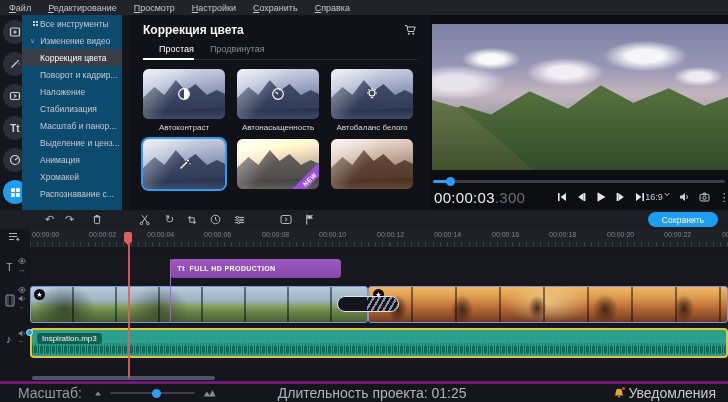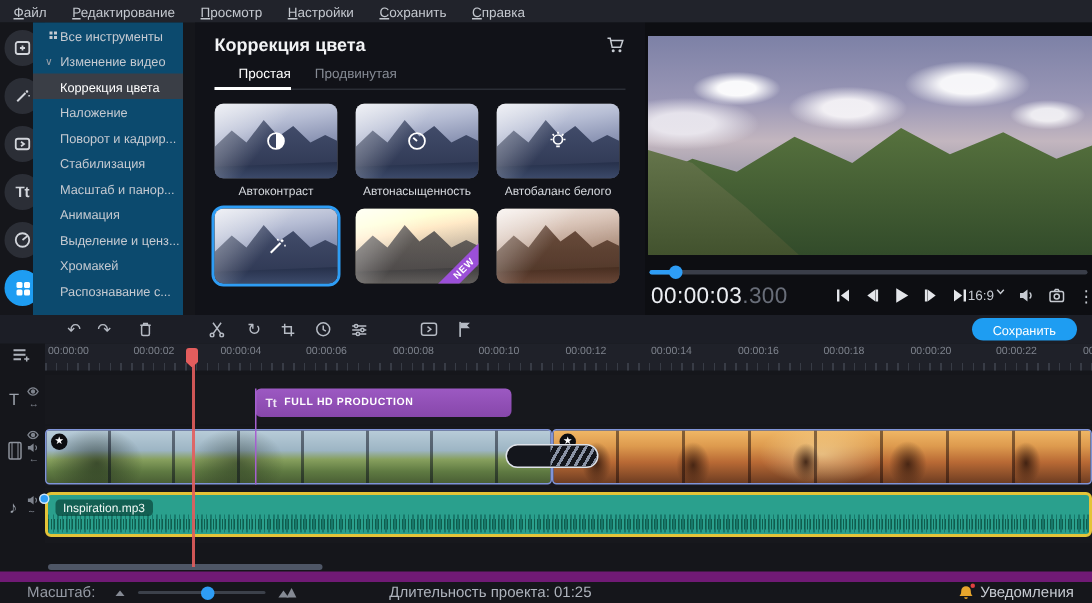--- a/index.html
+++ b/index.html
@@ -184,22 +184,22 @@
     background:rgba(227,93,93,.9); z-index:7; }
   .ph-handle { position:absolute; left:124px; top:232px; width:8px; height:13px;
     background:#e35d5d; border-radius:2px 2px 0 0; z-index:8;
     clip-path:polygon(0 0,100% 0,100% 72%,50% 100%,0 72%); }
 
   .hscroll { position:absolute; left:32px; top:376px; width:183px; height:4px;
     background:#4e5666; border-radius:2px; z-index:5; }
 
   
   .statusbar { position:absolute; left:0; top:381px; width:728px; height:21px;
-    background:#15161b; border-top:7px solid #701a75; display:flex;
-    align-items:center; font-size:10px; color:#959aa4; }
+    background:#15161b; border-top:3px solid #701a75; display:flex;
+    align-items:center; font-size:14px; color:#959aa4; }
   .zoom-label { margin-left:18px; }
   .zslider { width:85px; height:2px; background:#3c414b; border-radius:1px;
     position:relative; margin:0 8px; }
   .zdot { position:absolute; left:50%; top:-3.5px; width:9px; height:9px;
     border-radius:50%; background:#2e9df5; }
   .duration { margin-left:62px; color:#aeb3bc; }
   .notif { margin-left:auto; margin-right:12px; display:flex; align-items:center;
     gap:4px; color:#c6cad1; }
   .bell-wrap { position:relative; }
   .bell-dot { position:absolute; top:-1px; right:-1px; width:3.5px; height:3.5px;
@@ -271,26 +271,26 @@
 <div class="toolpanel">
   <div class="tp-row">
     <span class="grid-dots"></span>
     <span>Все инструменты</span>
   </div>
   <div class="tp-row">
     <span class="chev">∨</span>
     <span>Изменение видео</span>
   </div>
   <div class="tp-row tp-item selected">Коррекция цвета</div>
+  <div class="tp-row tp-item">Поворот и кадрир...</div>
   <div class="tp-row tp-item">Наложение</div>
-  <div class="tp-row tp-item">Поворот и кадрир...</div>
   <div class="tp-row tp-item">Стабилизация</div>
   <div class="tp-row tp-item">Масштаб и панор...</div>
+  <div class="tp-row tp-item">Выделение и ценз...</div>
   <div class="tp-row tp-item">Анимация</div>
-  <div class="tp-row tp-item">Выделение и ценз...</div>
   <div class="tp-row tp-item">Хромакей</div>
   <div class="tp-row tp-item">Распознавание с...</div>
 </div>
 
 <div class="centerpanel">
   <div class="cp-head">
     <div class="cp-title">Коррекция цвета</div>
     <span>
       <svg width="13" height="12" viewBox="0 0 13 12" fill="none" stroke="#c6cad1" stroke-width="1">
         <path d="M1 1.5h1.8l1.3 6h5.6l1.5-4.5H3.2"></path>

